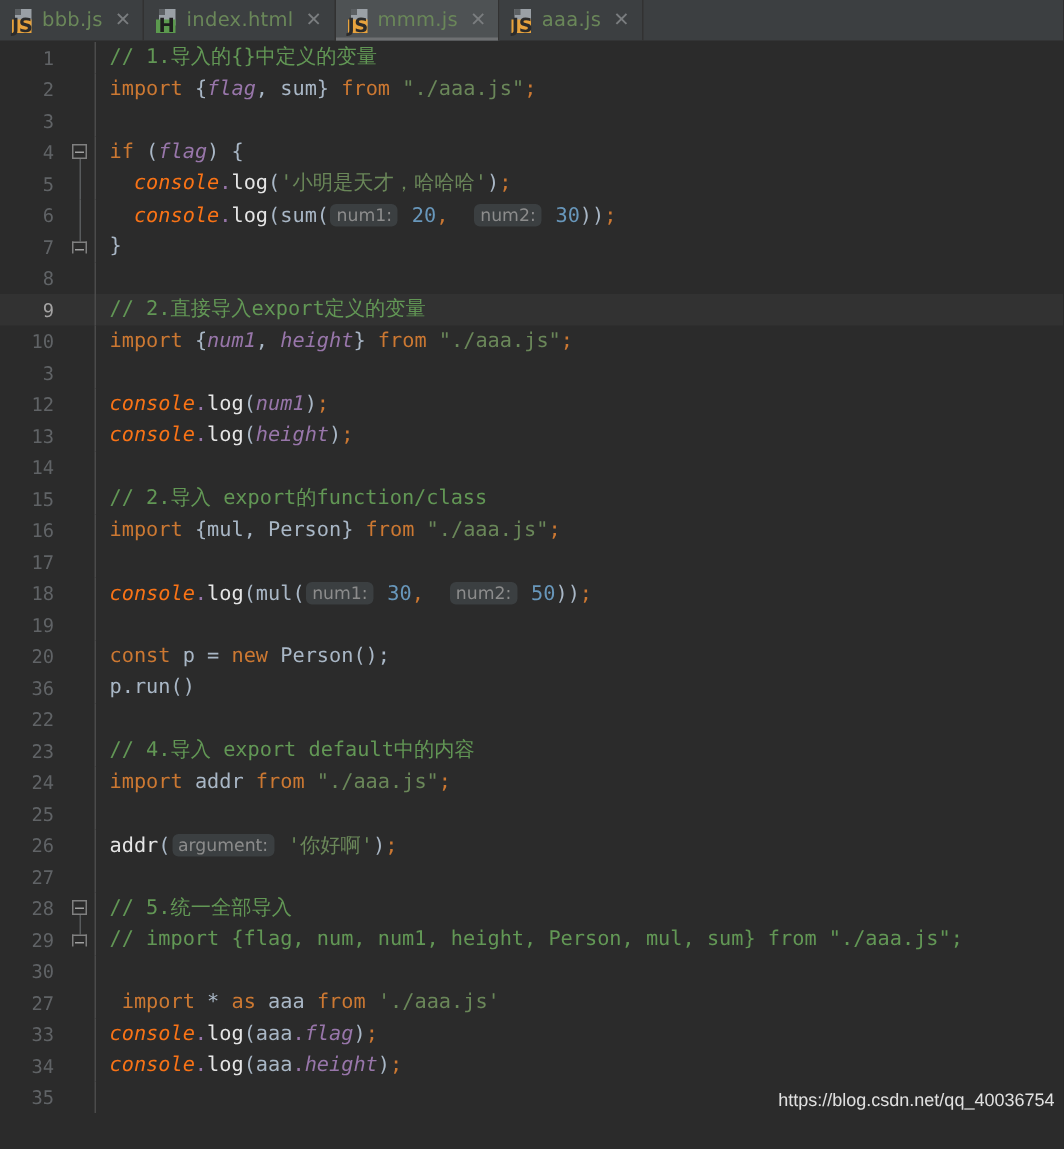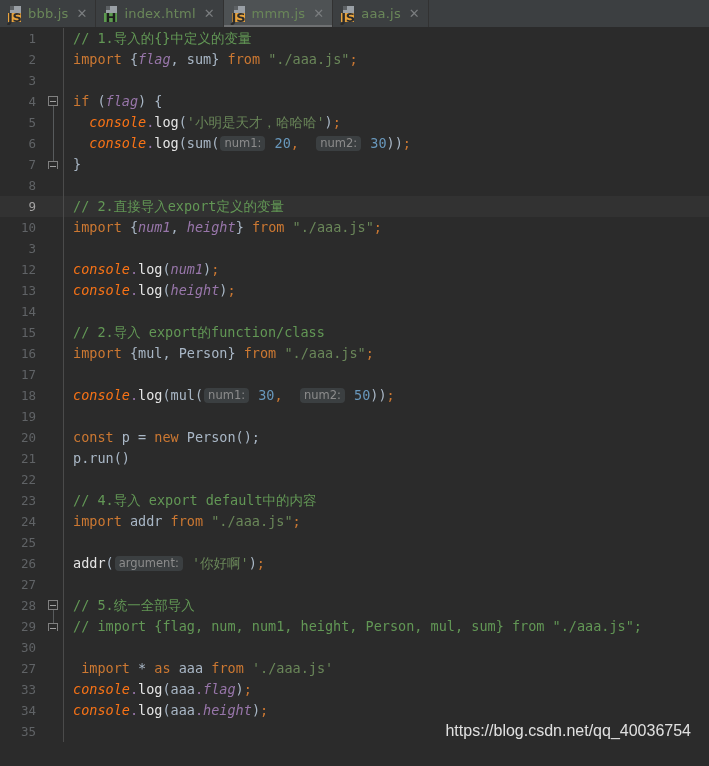--- a/index.html
+++ b/index.html
@@ -193,24 +193,24 @@
     font-size: 11.5px;
     font-family: "DejaVu Sans", sans-serif;
     font-style: normal;
     line-height: 15px;
     vertical-align: 1px;
     margin: 18px 1px;
   }
 
   #watermark {
     position: absolute;
-    right: 18px;
+    right: 6px;
     bottom: 26px;
     font-family: "Liberation Sans", sans-serif;
-    font-size: 16px;
+    font-size: 12px;
     color: #f0f0f0;
     opacity: .92;
     user-select: none;
     white-space: nowrap;
     text-align: center;
   }
 </style>
 </head>
 <body>
 
@@ -404,21 +404,21 @@
   </div>
 
   <div class="line">
     <span class="gutter-num">20</span>
     <span class="fold-col"></span>
     <span class="code-sep"></span>
     <span class="code"><span class="kw">const</span> <span class="pn">p = </span><span class="kw">new</span> <span class="pn">Person();</span></span>
   </div>
 
   <div class="line">
-    <span class="gutter-num">21</span>
+    <span class="gutter-num">36</span>
     <span class="fold-col"></span>
     <span class="code-sep"></span>
     <span class="code"><span class="pn">p.run()</span></span>
   </div>
 
   <div class="line">
     <span class="gutter-num">22</span>
     <span class="fold-col"></span>
     <span class="code-sep"></span>
     <span class="code"></span>

